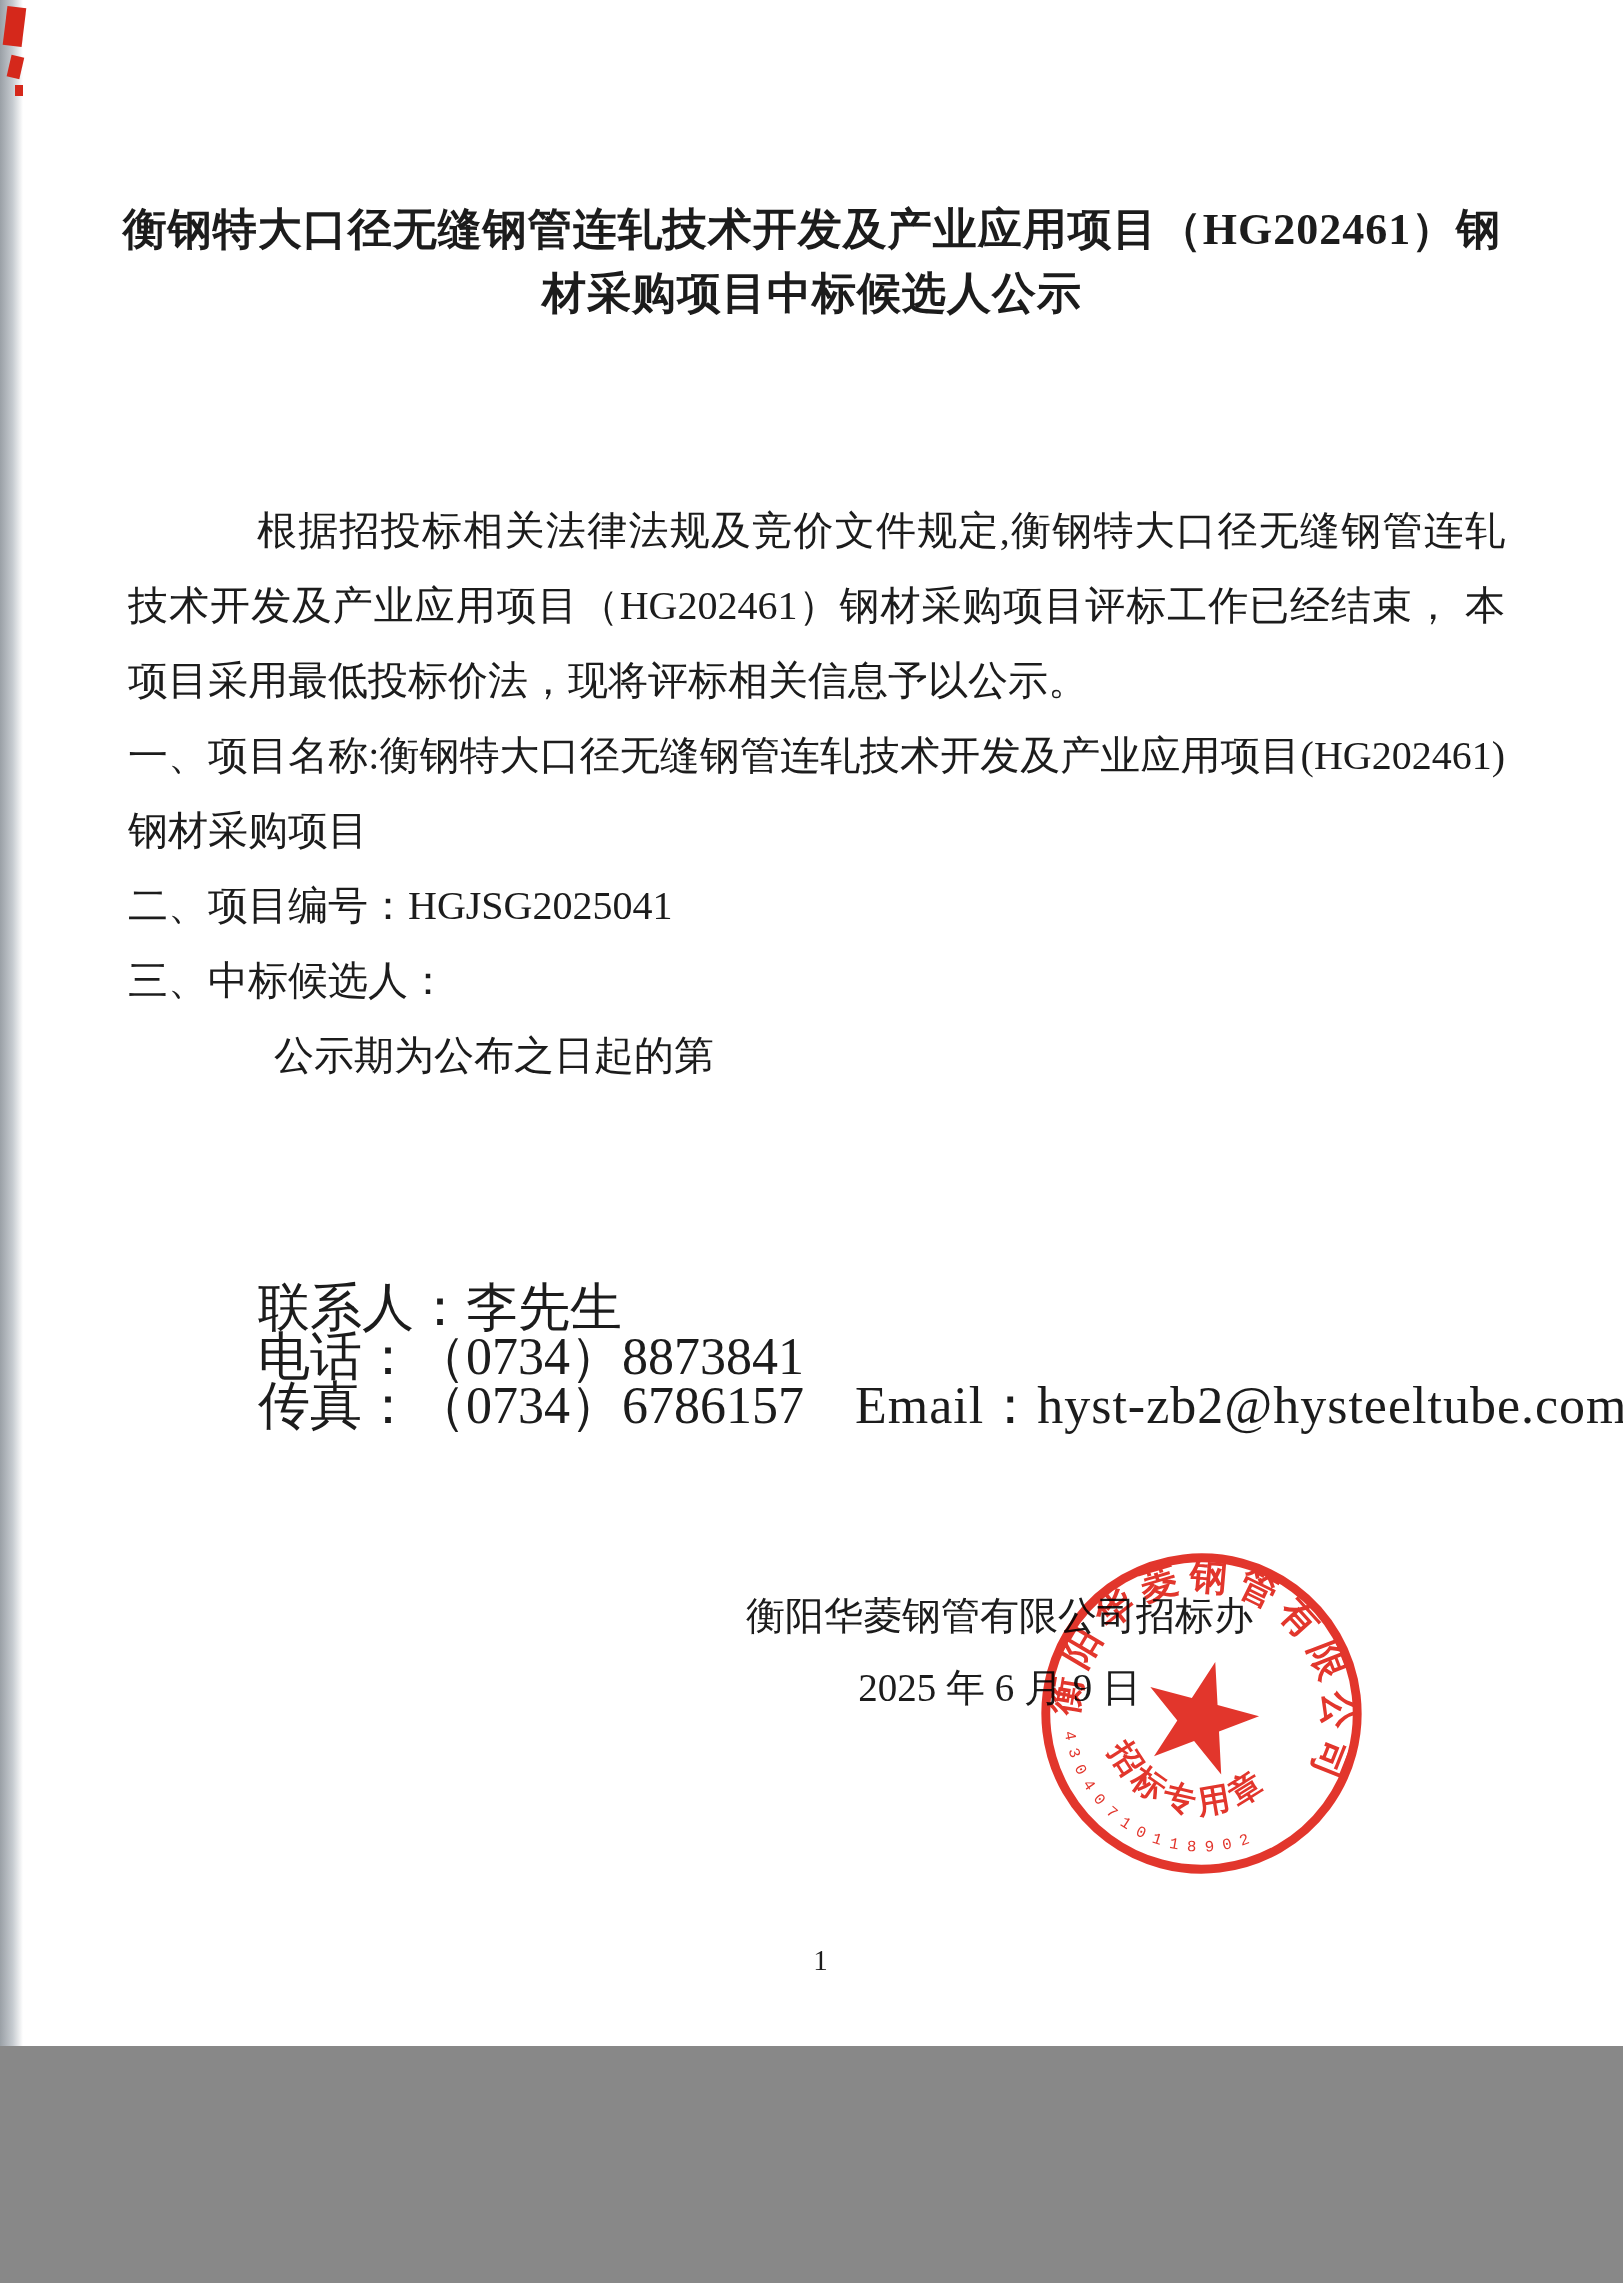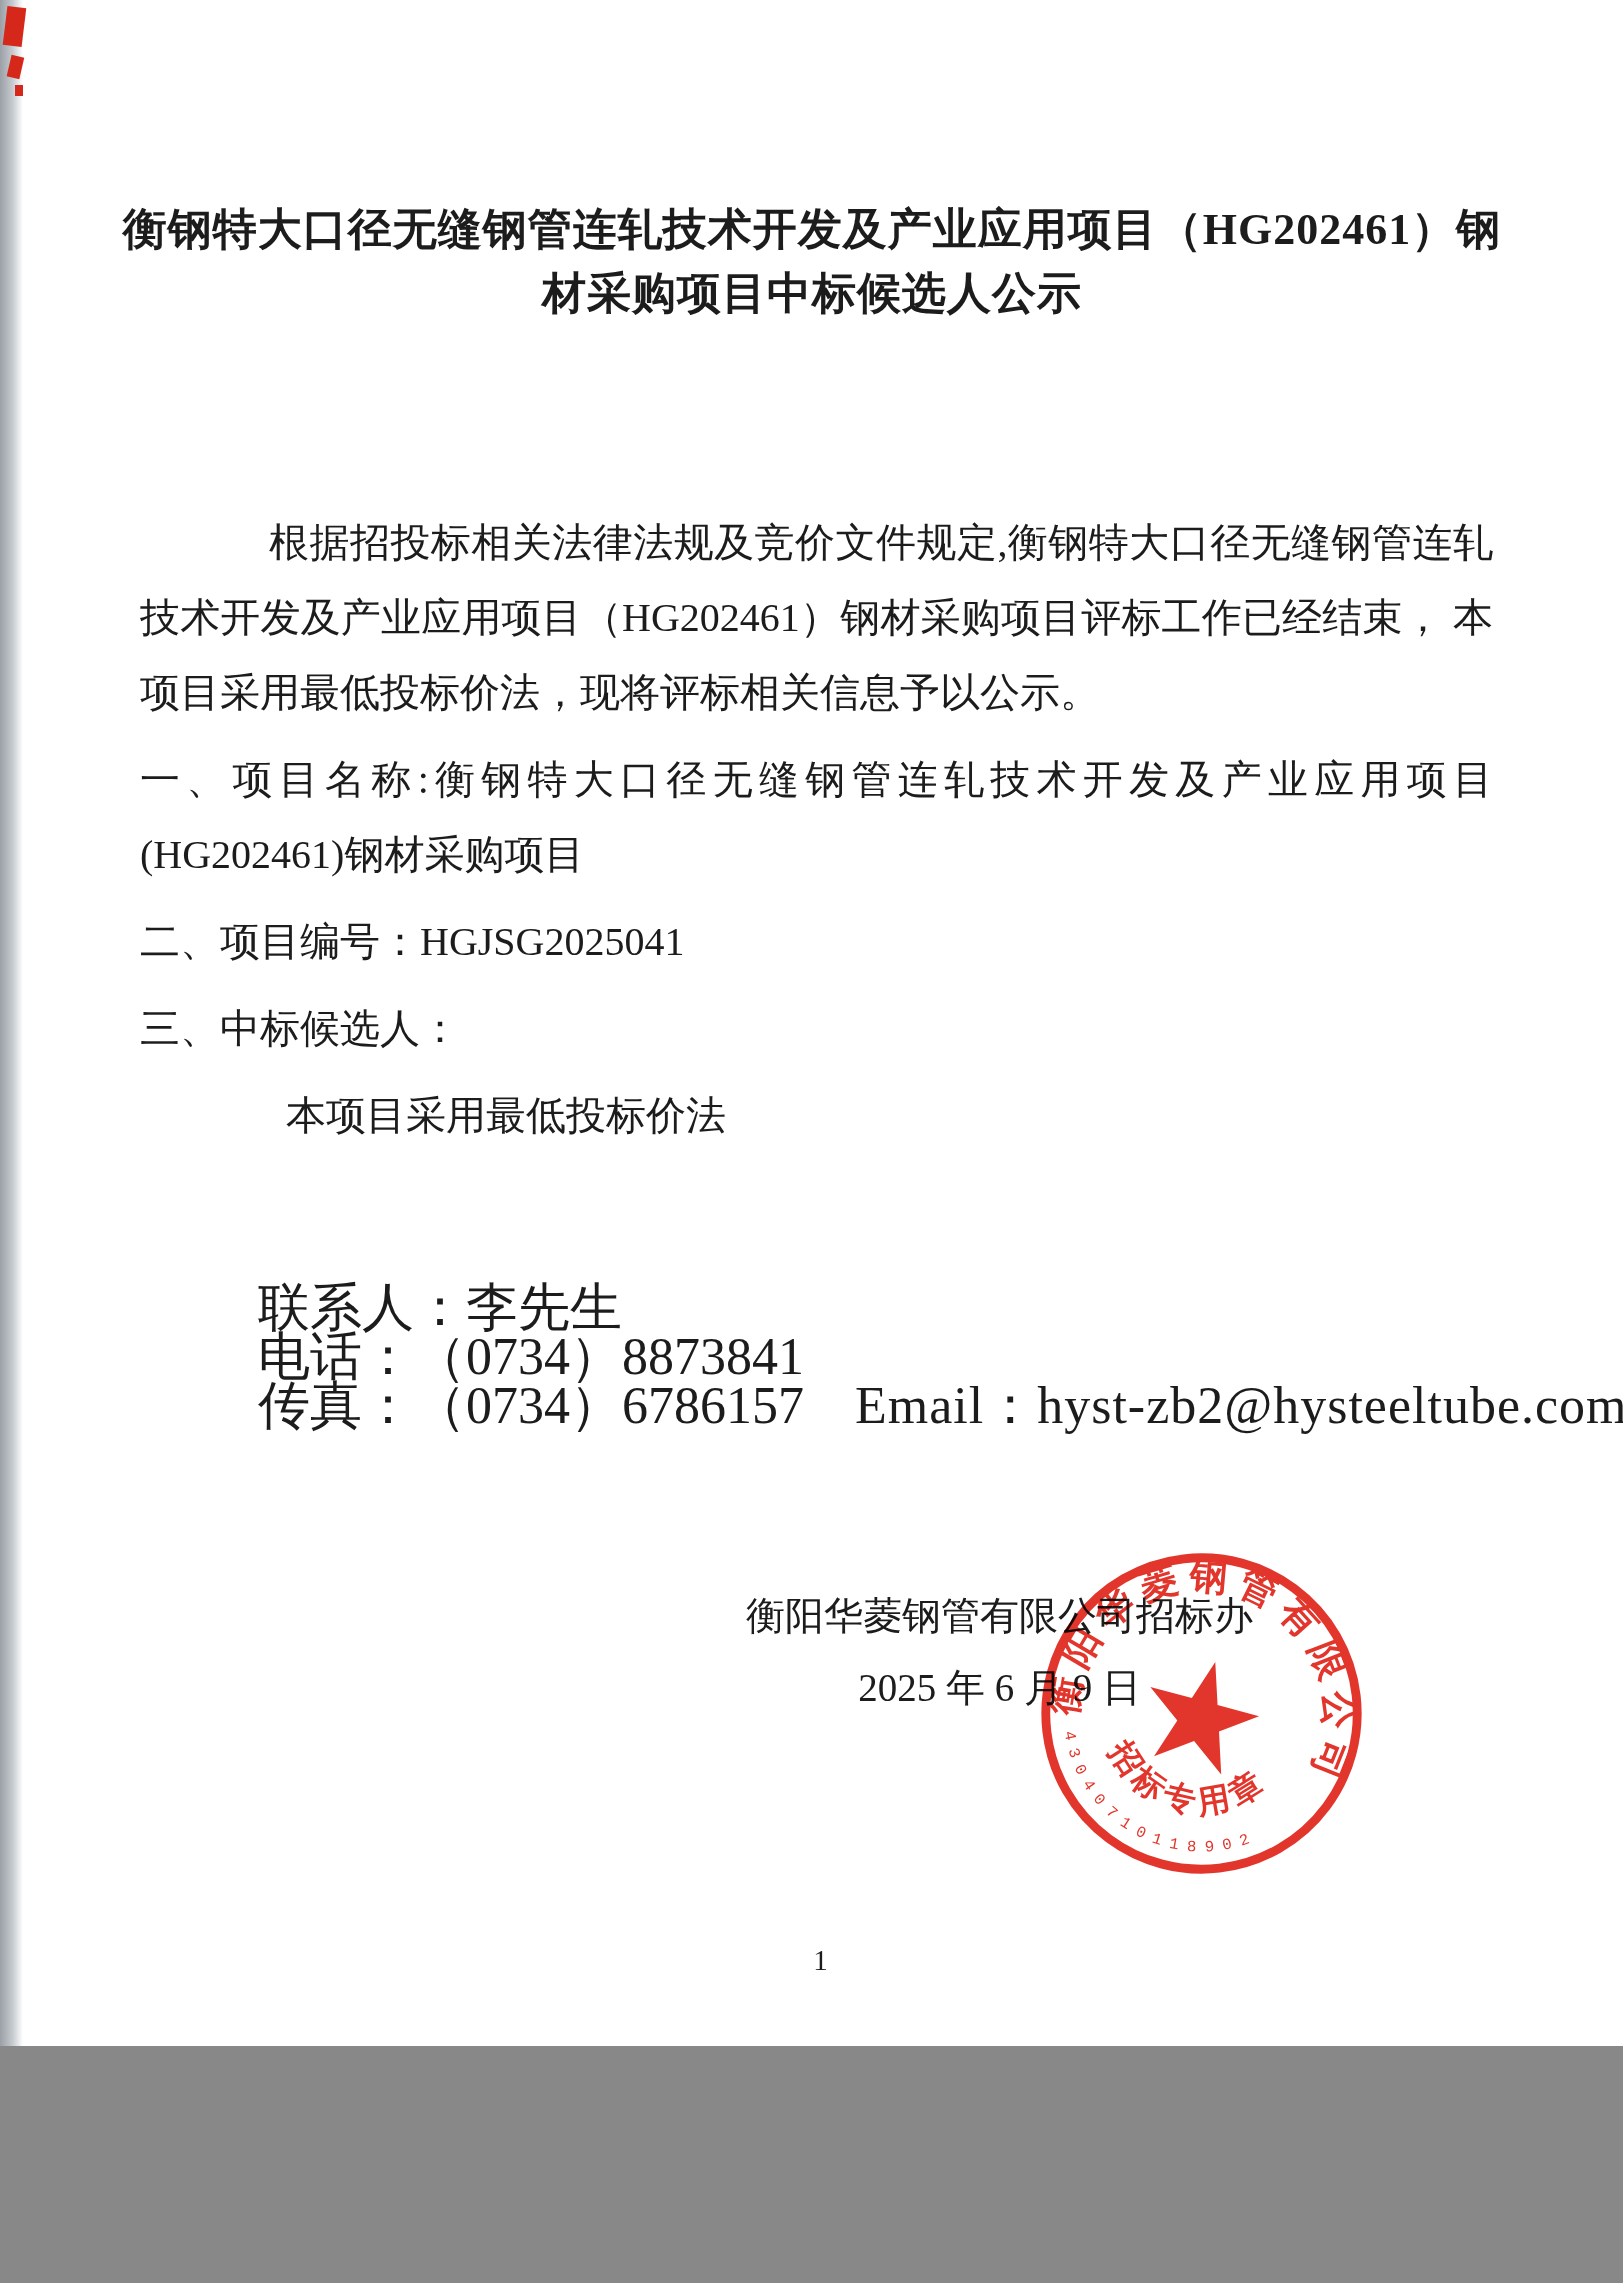--- a/index.html
+++ b/index.html
@@ -25,21 +25,21 @@
   .doc-title {
     position:absolute; top:198px; left:78px; width:1468px;
     text-align:center; font-weight:700;
     font-size:44px; line-height:64px; letter-spacing:1px;
   }
   .doc-body {
     position:absolute; top:493px; left:128px; width:1377px;
     font-size:40px; line-height:75px;
     text-align:justify; text-justify:inter-ideograph;
   }
-  .doc-body p { margin:12px; }
+  .doc-body p { margin:0; }
   .indent-first { text-indent:129px; }
   .indent-deep  { text-indent:166px; }
   .indent-name  { text-indent:146px; }
 
   .contact {
     position:absolute; top:1283px; left:258px;
     font-size:52px; line-height:49px; white-space:nowrap;
   }
   .contact .email { display:inline-block; margin-left:51px; letter-spacing:1px; }
 
@@ -75,21 +75,21 @@
   <div class="doc-title">
     <div>衡钢特大口径无缝钢管连轧技术开发及产业应用项目（HG202461）钢</div>
     <div>材采购项目中标候选人公示</div>
   </div>
 
   <div class="doc-body">
     <p class="indent-first">根据招投标相关法律法规及竞价文件规定,衡钢特大口径无缝钢管连轧技术开发及产业应用项目（HG202461）钢材采购项目评标工作已经结束， 本项目采用最低投标价法，现将评标相关信息予以公示。</p>
     <p>一、项目名称:衡钢特大口径无缝钢管连轧技术开发及产业应用项目(HG202461)钢材采购项目</p>
     <p>二、项目编号：HGJSG2025041</p>
     <p>三、中标候选人：</p>
-    <p class="indent-name">本项目采用最低投标价法</p>
+    <p class="indent-name">公示期为公布之日起的第</p>
   </div>
 
   <div class="contact">
     <div>联系人：李先生</div>
     <div>电话：（0734）8873841</div>
     <div>
       <span>传真：（0734）6786157</span><span class="email">Email：hyst-zb2@hysteeltube.com</span>
     </div>
   </div>
 

